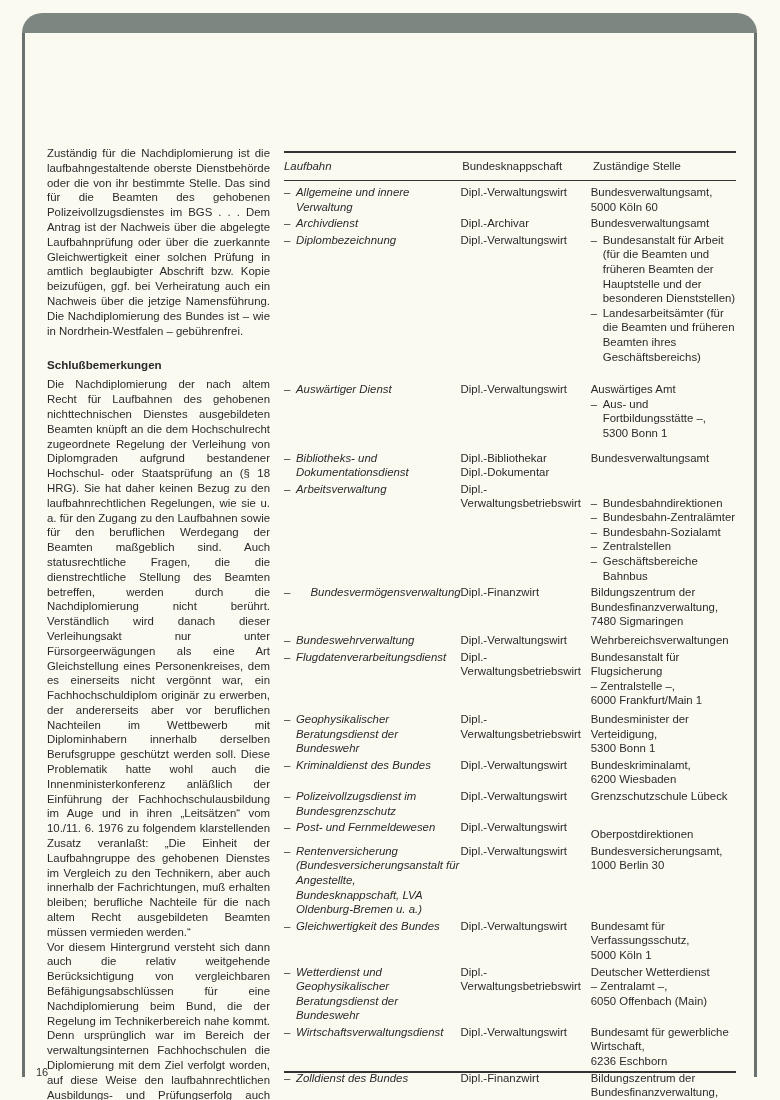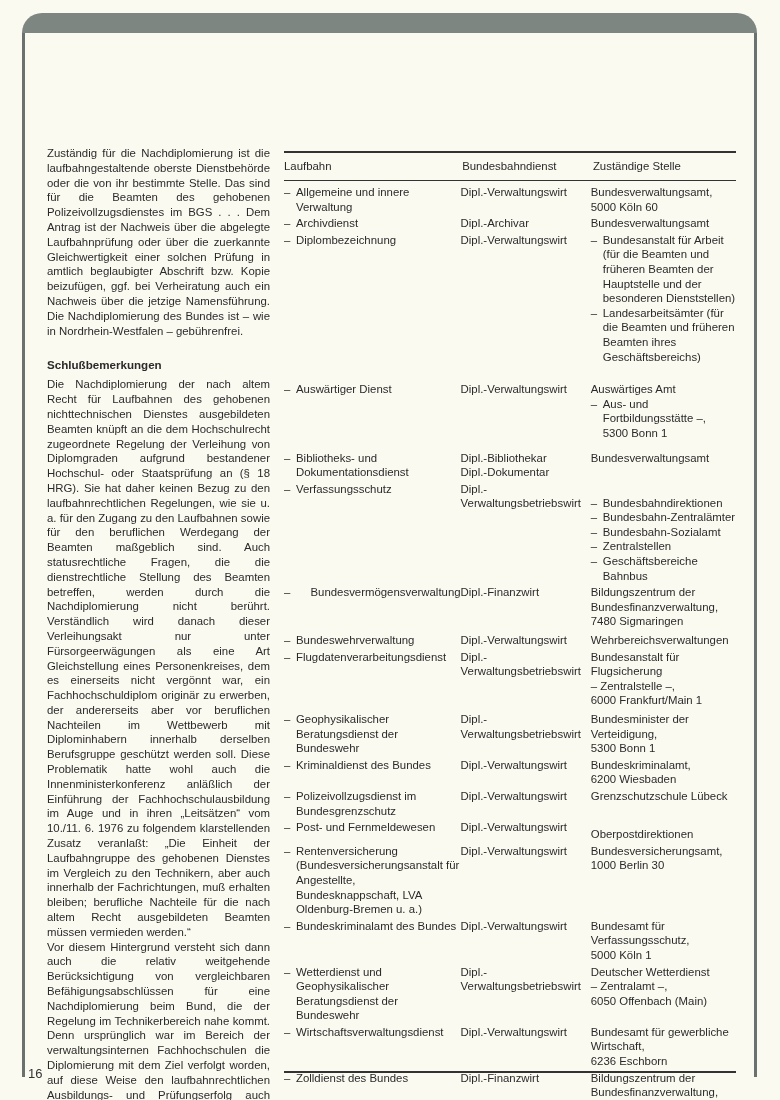--- a/index.html
+++ b/index.html
@@ -30,40 +30,40 @@
   .left-col {
     position: absolute; left: 47px; top: 146px; width: 223px;
     font-size: 11.4px; line-height: 14.8px; text-align: justify;
     hyphens: manual;
   }
   .left-col p { margin: 0; }
   .left-col h2 {
     font-size: 11.6px; font-weight: bold; margin: 20px 0 5px 0; line-height: 14px;
   }
   .page-num {
-    position: absolute; left: 28px; top: 1066px; font-size: 13px; color: #333;
+    position: absolute; left: 36px; top: 1066px; font-size: 11px; color: #333;
   }
   .right-col {
     position: absolute; left: 284px; top: 146px; width: 452px;
   }
   .table-title {
     font-size: 11.4px; line-height: 14px; margin: 0;
   }
   .table-title b { font-weight: bold; }
   .rule { height: 1.5px; background: #333; }
   .rule.r1 { margin-top: 5px; }
   .thead {
     display: flex; font-size: 11.4px; line-height: 14px; padding: 6px 0 7px 0;
   }
   table.overview {
     width: 100%; border-collapse: collapse; font-size: 11.4px; line-height: 14.6px;
     margin-top: 4px;
   }
   table.overview td { vertical-align: top; padding: 0 0 2px 0; }
-  .c1 { width: 188px; }
+  .c1 { width: 188px; font-style: italic; }
   .c2 { width: 138px; }
   .c3 { width: 151px; }
   .dash { display: flex; }
   .dash .d { width: 12px; flex: none; }
   .dash .t { flex: 1; }
   .bottom-rule { position: absolute; left: 284px; width: 452px; top: 1071px; height: 1.5px; background: #333; }
 </style>
 </head>
 <body>
 
@@ -78,21 +78,21 @@
   <p>Die Nachdiplomierung der nach altem Recht für Laufbahnen des gehobenen nichttechnischen Dienstes ausgebildeten Beamten knüpft an die dem Hochschulrecht zugeordnete Regelung der Verleihung von Diplomgraden aufgrund bestandener Hochschul- oder Staatsprüfung an (§ 18 HRG). Sie hat daher keinen Bezug zu den laufbahnrechtlichen Regelungen, wie sie u. a. für den Zugang zu den Laufbahnen sowie für den beruflichen Werdegang der Beamten maßgeblich sind. Auch statusrechtliche Fragen, die die dienstrechtliche Stellung des Beamten betreffen, werden durch die Nachdiplomierung nicht berührt. Verständlich wird danach dieser Verleihungsakt nur unter Fürsorgeerwägungen als eine Art Gleichstellung eines Personenkreises, dem es einerseits nicht vergönnt war, ein Fachhochschuldiplom originär zu erwerben, der andererseits aber vor beruflichen Nachteilen im Wettbewerb mit Diplominhabern innerhalb derselben Berufsgruppe geschützt werden soll. Diese Problematik hatte wohl auch die Innenministerkonferenz anläßlich der Einführung der Fachhochschulausbildung im Auge und in ihren „Leitsätzen“ vom 10./11. 6. 1976 zu folgendem klarstellenden Zusatz veranlaßt: „Die Einheit der Laufbahngruppe des gehobenen Dienstes im Vergleich zu den Technikern, aber auch innerhalb der Fachrichtungen, muß erhalten bleiben; berufliche Nachteile für die nach altem Recht ausgebildeten Beamten müssen vermieden werden.“</p>
   <p>Vor diesem Hintergrund versteht sich dann auch die relativ weitgehende Berücksichtigung von vergleichbaren Befähigungsabschlüssen für eine Nachdiplomierung beim Bund, die der Regelung im Technikerbereich nahe kommt. Denn ursprünglich war im Bereich der verwaltungsinternen Fachhochschulen die Diplomierung mit dem Ziel verfolgt worden, auf diese Weise den laufbahnrechtlichen Ausbildungs- und Prüfungserfolg auch hochschulrechtlich zum Ausdruck zu bringen. An diesem Maßstab hätte sich daher streng genommen jede nachträgliche Diplomverleihung, mit der</p>
 </div>
 
 <div class="page-num">16</div>
 
 <div class="right-col">
   <div class="rule r1"></div>
   <div class="thead">
     <div class="c1">Laufbahn</div>
-    <div class="c2">Bundesbahndienst</div>
+    <div class="c2">Bundesknappschaft</div>
     <div class="c3">Zuständige Stelle</div>
   </div>
   <div class="rule"></div>
   <table class="overview">
     <tbody id="rows">
         <tr>
           <td class="c1">
             <div class="dash">
               <span class="d">–</span>
               <span class="t" style="white-space: pre-line;">Allgemeine und innere Verwaltung</span>
@@ -162,21 +162,21 @@
           <td class="c2" style="white-space: pre-line;">Dipl.-Bibliothekar
 Dipl.-Dokumentar</td>
           <td class="c3">
             <div style="white-space: pre-line;">Bundesverwaltungsamt</div>
           </td>
         </tr>
         <tr>
           <td class="c1">
             <div class="dash">
               <span class="d">–</span>
-              <span class="t" style="white-space: pre-line;">Verfassungsschutz</span>
+              <span class="t" style="white-space: pre-line;">Arbeitsverwaltung</span>
             </div>
           </td>
           <td class="c2" style="white-space: pre-line;">Dipl.-Verwaltungsbetriebswirt</td>
           <td class="c3" style="padding-top: 14px;">
             <div class="dash">
               <span class="d">–</span>
               <span class="t" style="white-space: pre-line;">Bundesbahndirektionen</span>
             </div>
             <div class="dash">
               <span class="d">–</span>
@@ -295,21 +295,21 @@
           <td class="c2" style="white-space: pre-line;">Dipl.-Verwaltungswirt</td>
           <td class="c3">
             <div style="white-space: pre-line;">Bundesversicherungsamt,
 1000 Berlin 30</div>
           </td>
         </tr>
         <tr>
           <td class="c1">
             <div class="dash">
               <span class="d">–</span>
-              <span class="t" style="white-space: pre-line;">Bundeskriminalamt des Bundes</span>
+              <span class="t" style="white-space: pre-line;">Gleichwertigkeit des Bundes</span>
             </div>
           </td>
           <td class="c2" style="white-space: pre-line;">Dipl.-Verwaltungswirt</td>
           <td class="c3">
             <div style="white-space: pre-line;">Bundesamt für Verfassungsschutz,
 5000 Köln 1</div>
           </td>
         </tr>
         <tr>
           <td class="c1">

